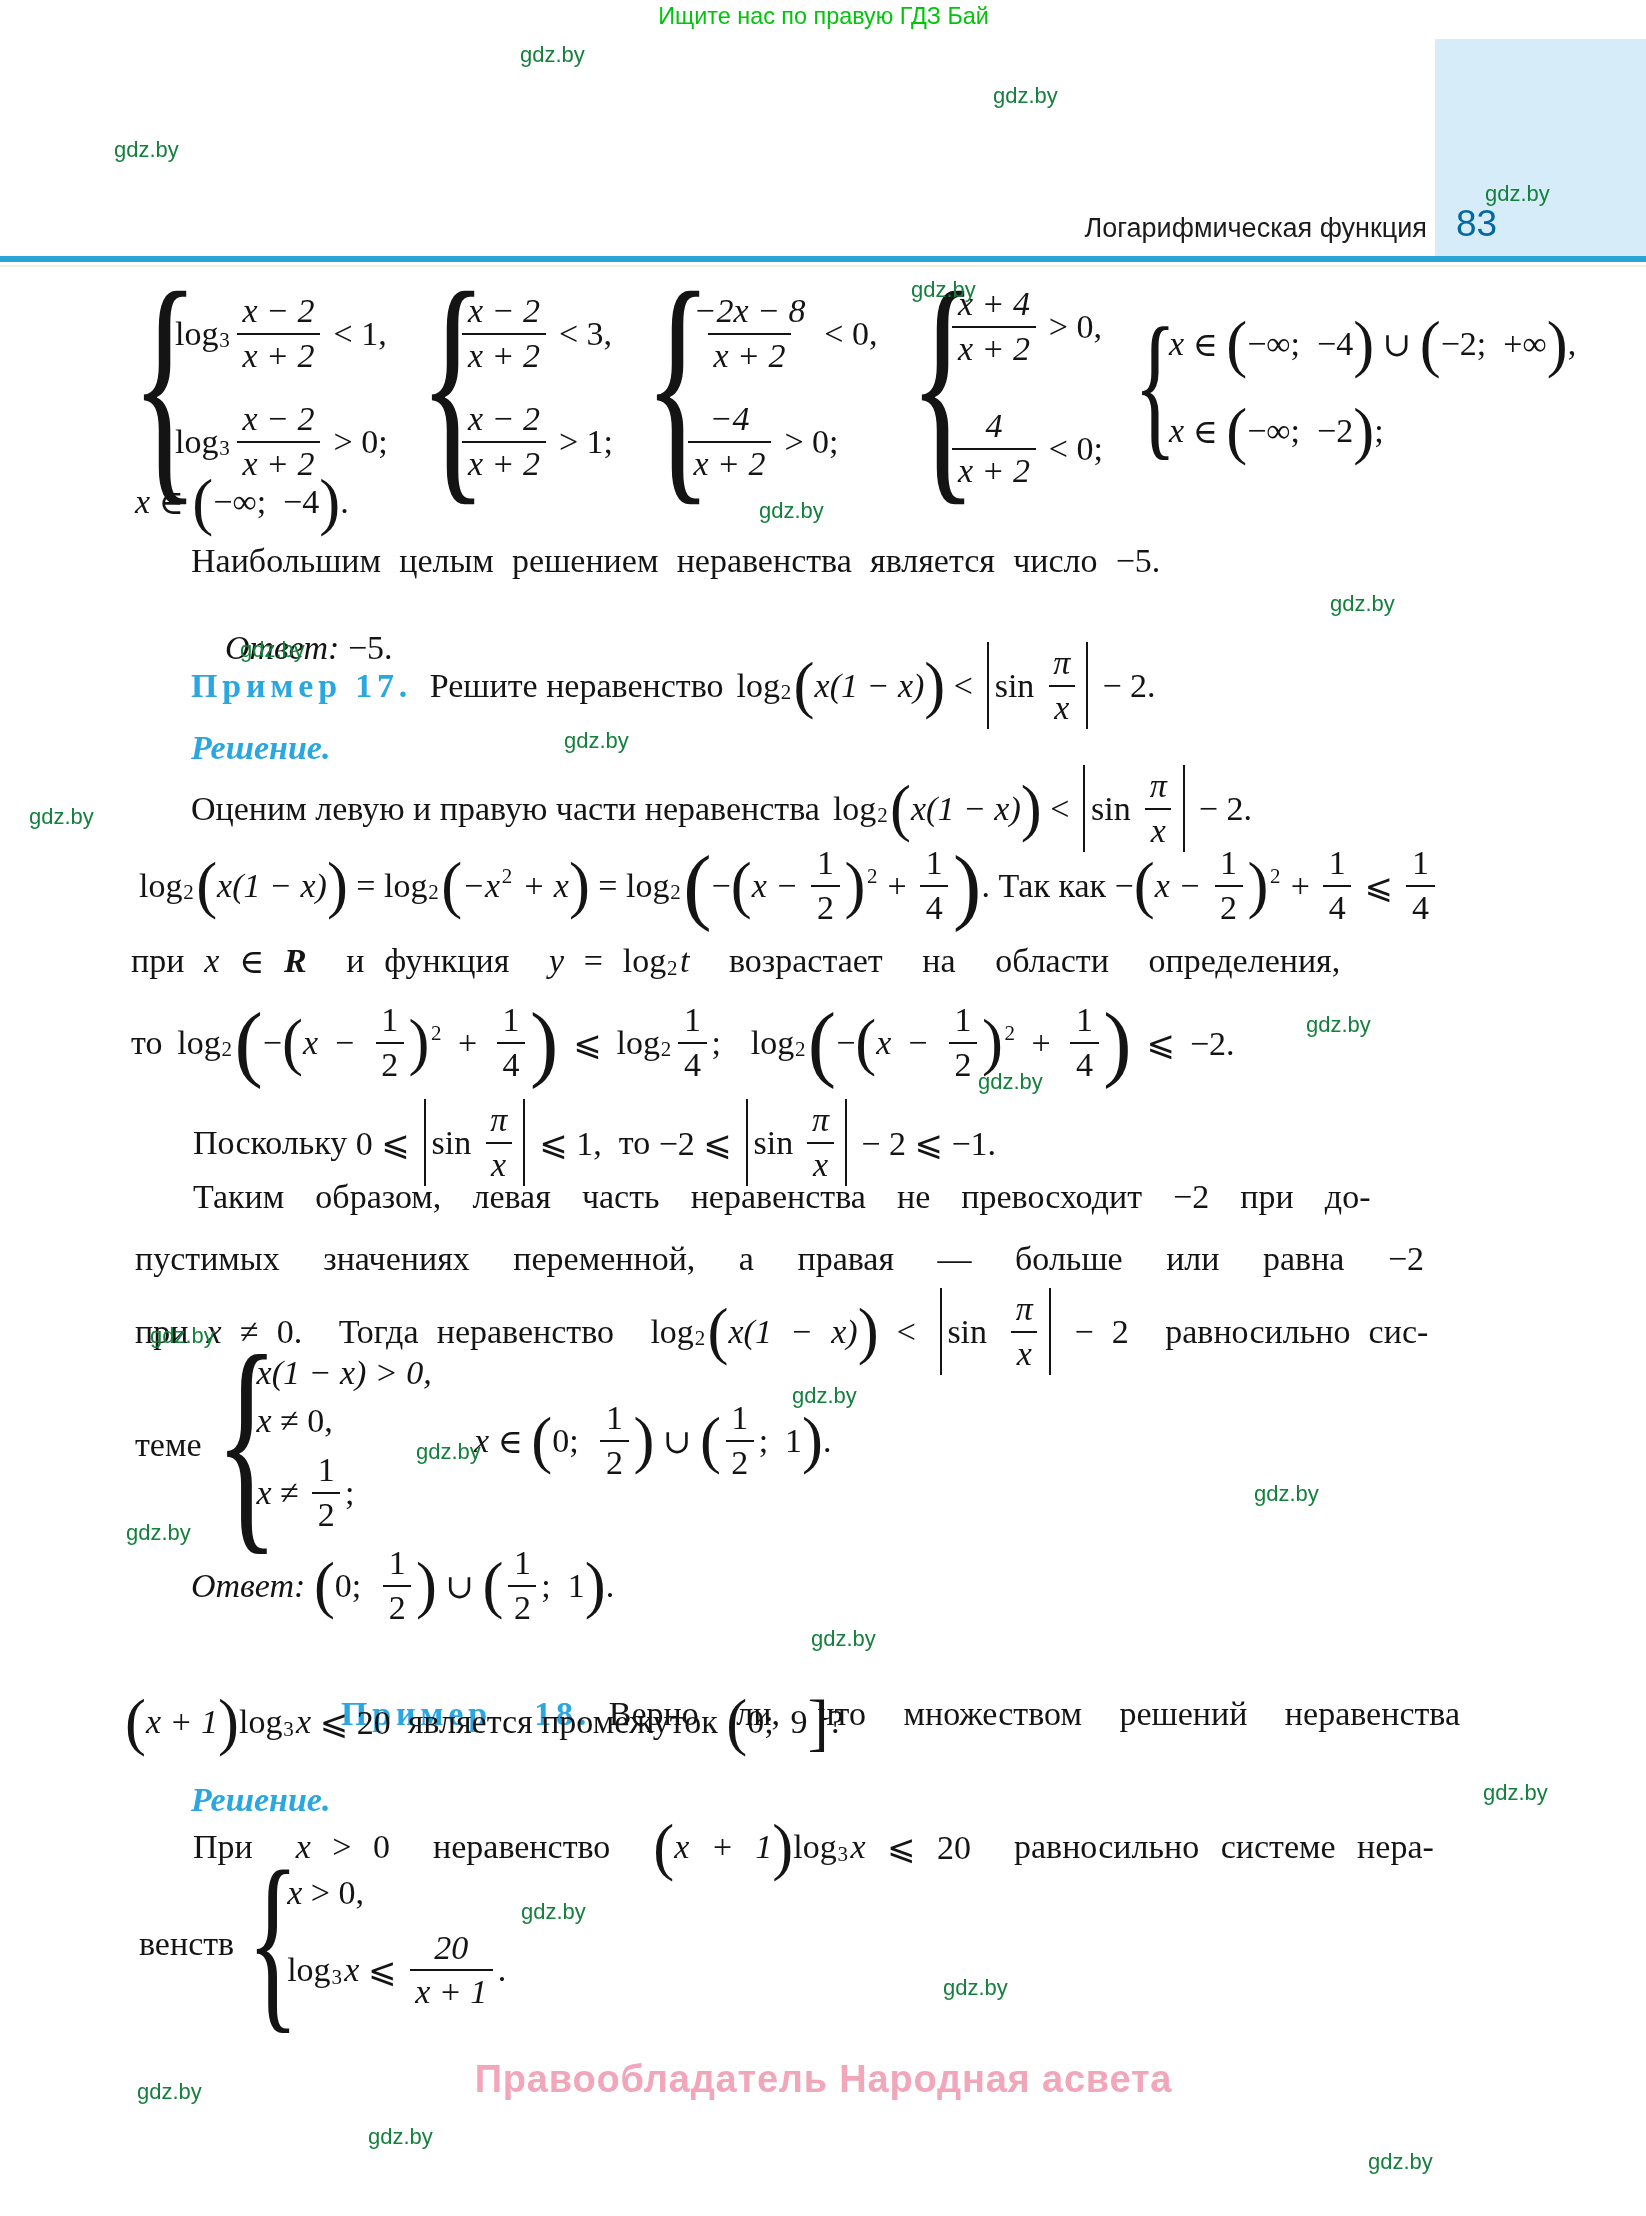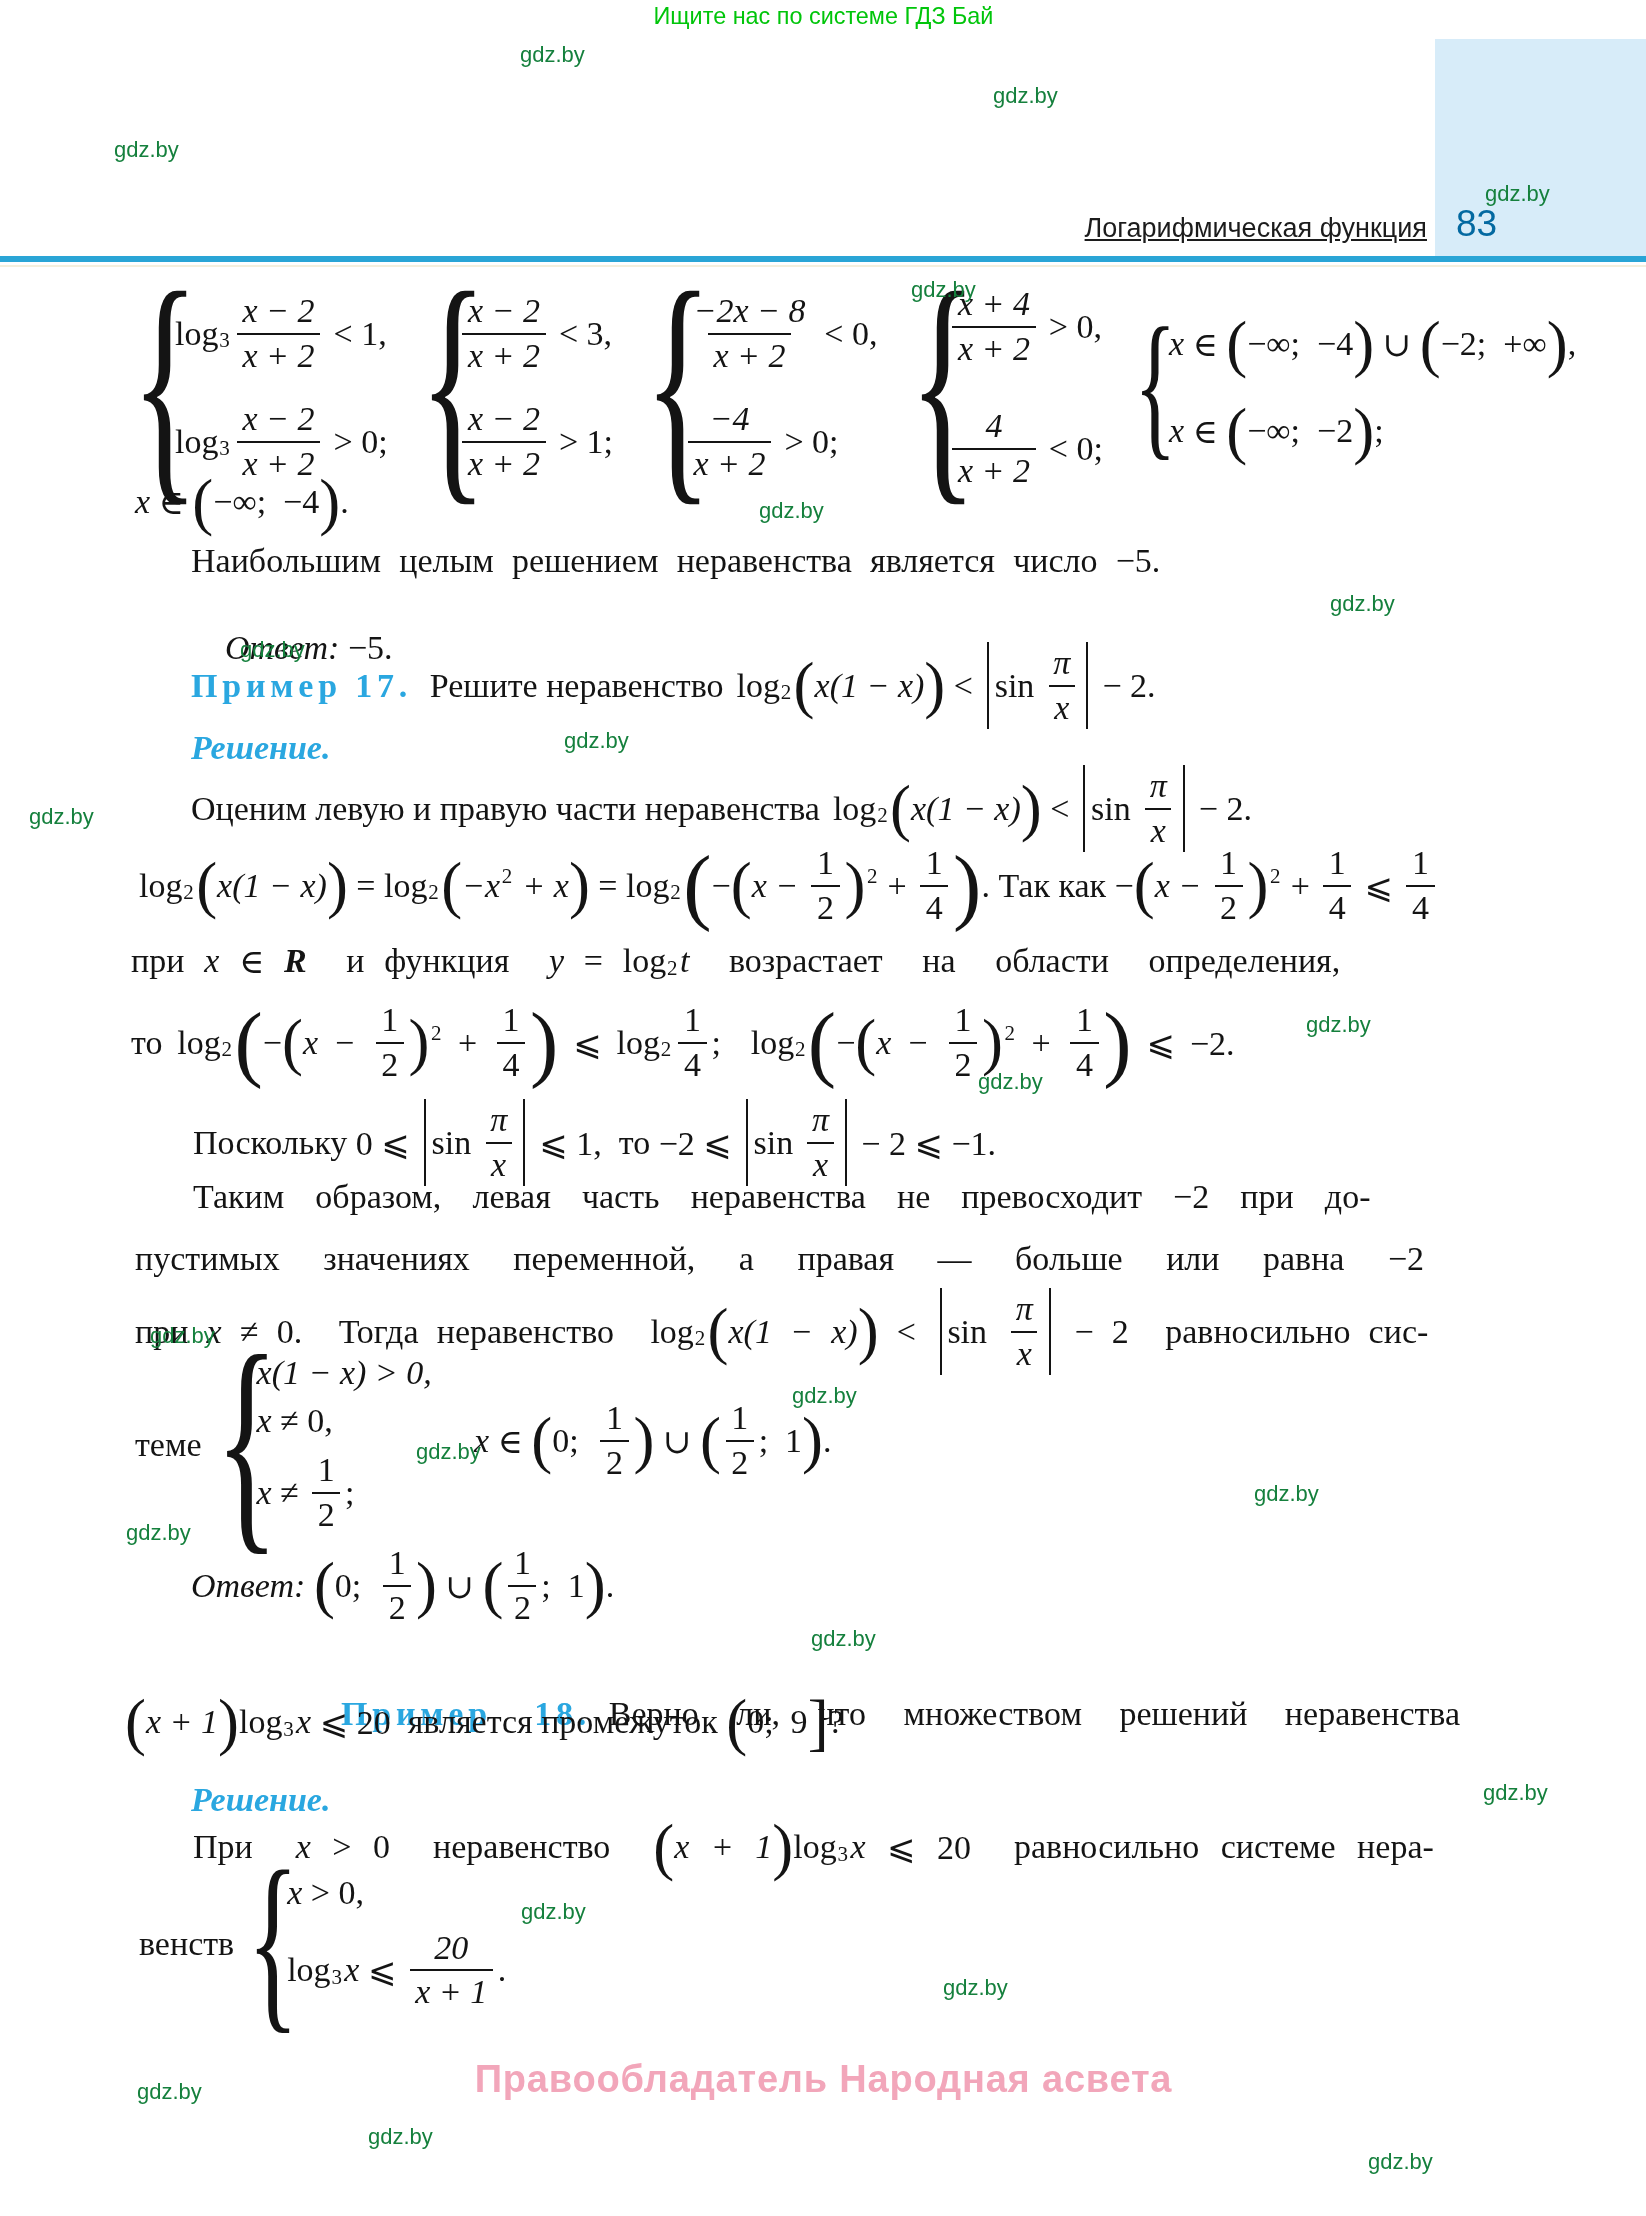--- a/index.html
+++ b/index.html
@@ -3,21 +3,21 @@
 <meta charset="utf-8">
 <style>
   html,body{margin:0;padding:0;background:#ffffff;}
   #page{position:relative;width:1647px;height:2216px;background:#ffffff;overflow:hidden;
         font-family:"Liberation Serif","DejaVu Serif",serif;color:#141414;}
   
   .promo{position:absolute;top:3.2px;left:0;width:100%;text-align:center;
          font-family:"Liberation Sans","DejaVu Sans",sans-serif;font-size:23.4px;color:#00c50a;}
   .bluebox{position:absolute;left:1435px;top:39px;width:211px;height:218px;background:#d7ecf9;}
   .htitle{position:absolute;right:220px;top:213px;font-family:"Liberation Sans","DejaVu Sans",sans-serif;
-          font-size:27px;color:#1c1c1c;white-space:nowrap;text-decoration:underline;}
+          font-size:27px;color:#1c1c1c;white-space:nowrap;}
   .hpage{position:absolute;left:1456px;top:203px;font-family:"Liberation Sans","DejaVu Sans",sans-serif;
          font-size:37px;color:#0369a1;}
   .hrule{position:absolute;left:0;top:256px;width:1647px;height:5.6px;background:#2aa5d6;}
   .hrule2{position:absolute;left:0;top:265px;width:1647px;height:2.4px;background:#f4efdd;}
   
   .wm{position:absolute;font-family:"Liberation Sans","DejaVu Sans",sans-serif;font-size:22px;color:#15803d;white-space:nowrap;}
   
   .tline{position:absolute;font-size:34px;white-space:pre;}
   .mline{position:absolute;display:flex;align-items:center;font-size:34px;white-space:pre;}
   .seg{display:contents;}
@@ -51,21 +51,21 @@
   .pink{position:absolute;top:2058px;left:0;width:100%;text-align:center;
         font-family:"Liberation Sans","DejaVu Sans",sans-serif;font-size:38px;color:#f2a6ba;letter-spacing:0.8px;font-weight:bold;}
   .links{position:absolute;top:2176px;left:0;width:100%;text-align:center;
          font-family:"Liberation Sans","DejaVu Sans",sans-serif;font-size:25px;color:#1947d0;}
 </style>
 </head>
 <body>
 
 <div id="page">
 
-  <div class="promo">Ищите нас по системе ГДЗ Бай</div>
+  <div class="promo">Ищите нас по правую ГДЗ Бай</div>
   <div class="bluebox"></div>
   <div class="htitle">Логарифмическая функция</div>
   <div class="hpage">83</div>
   <div class="hrule"></div>
   <div class="hrule2"></div>
 
   <div class="b1">
     <div class="sys" style="padding-left:44px">
       <span class="brace" style="font-size:258px">{</span>
       <div class="rows" style="row-gap:21px">

